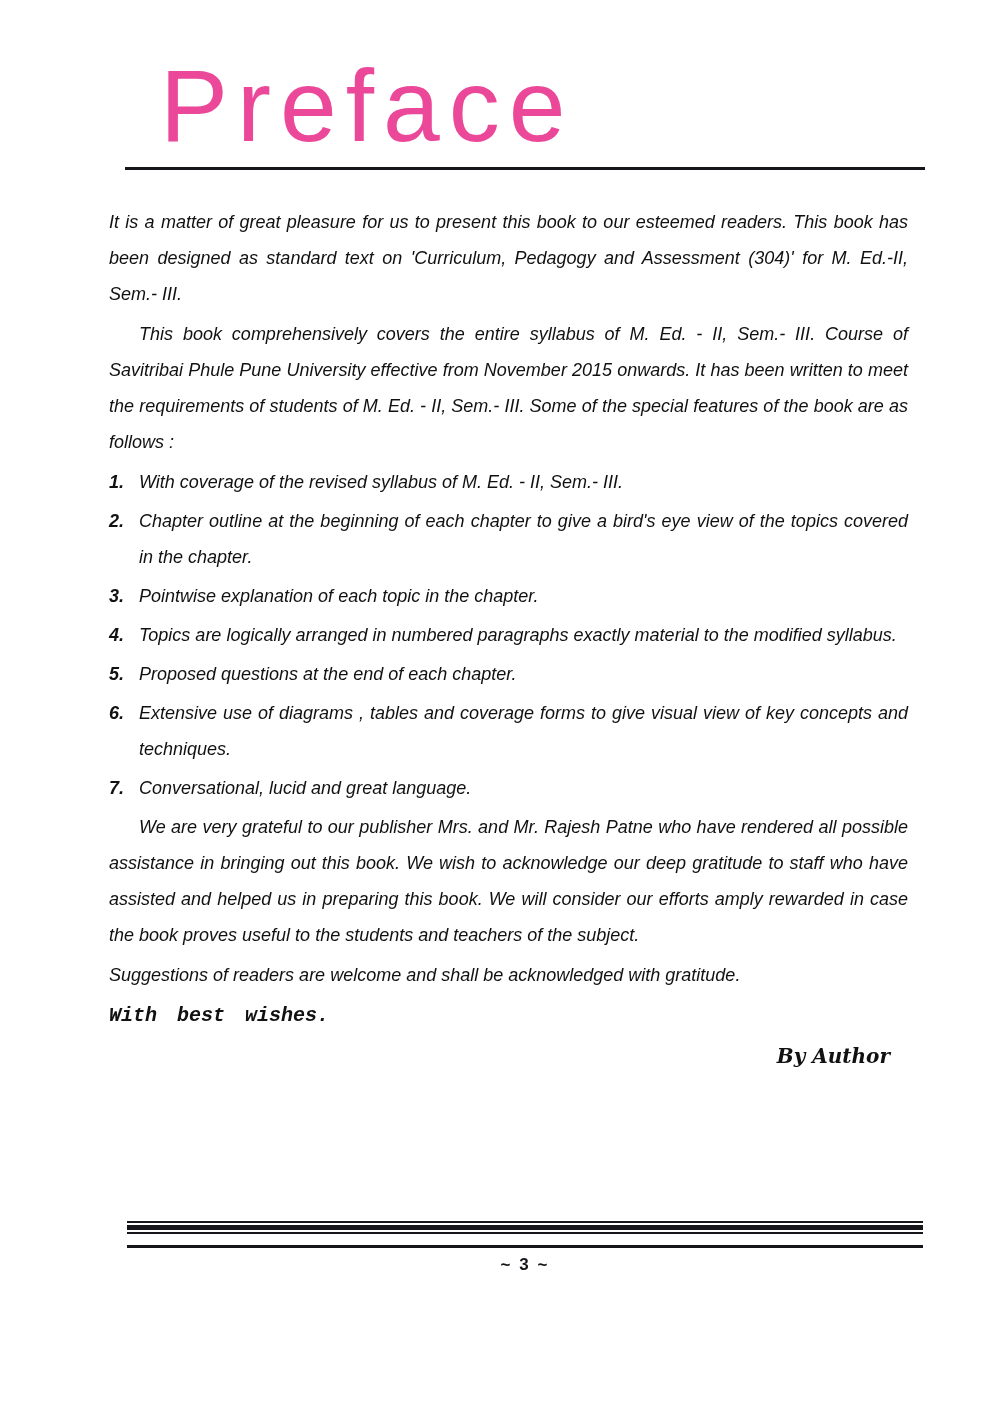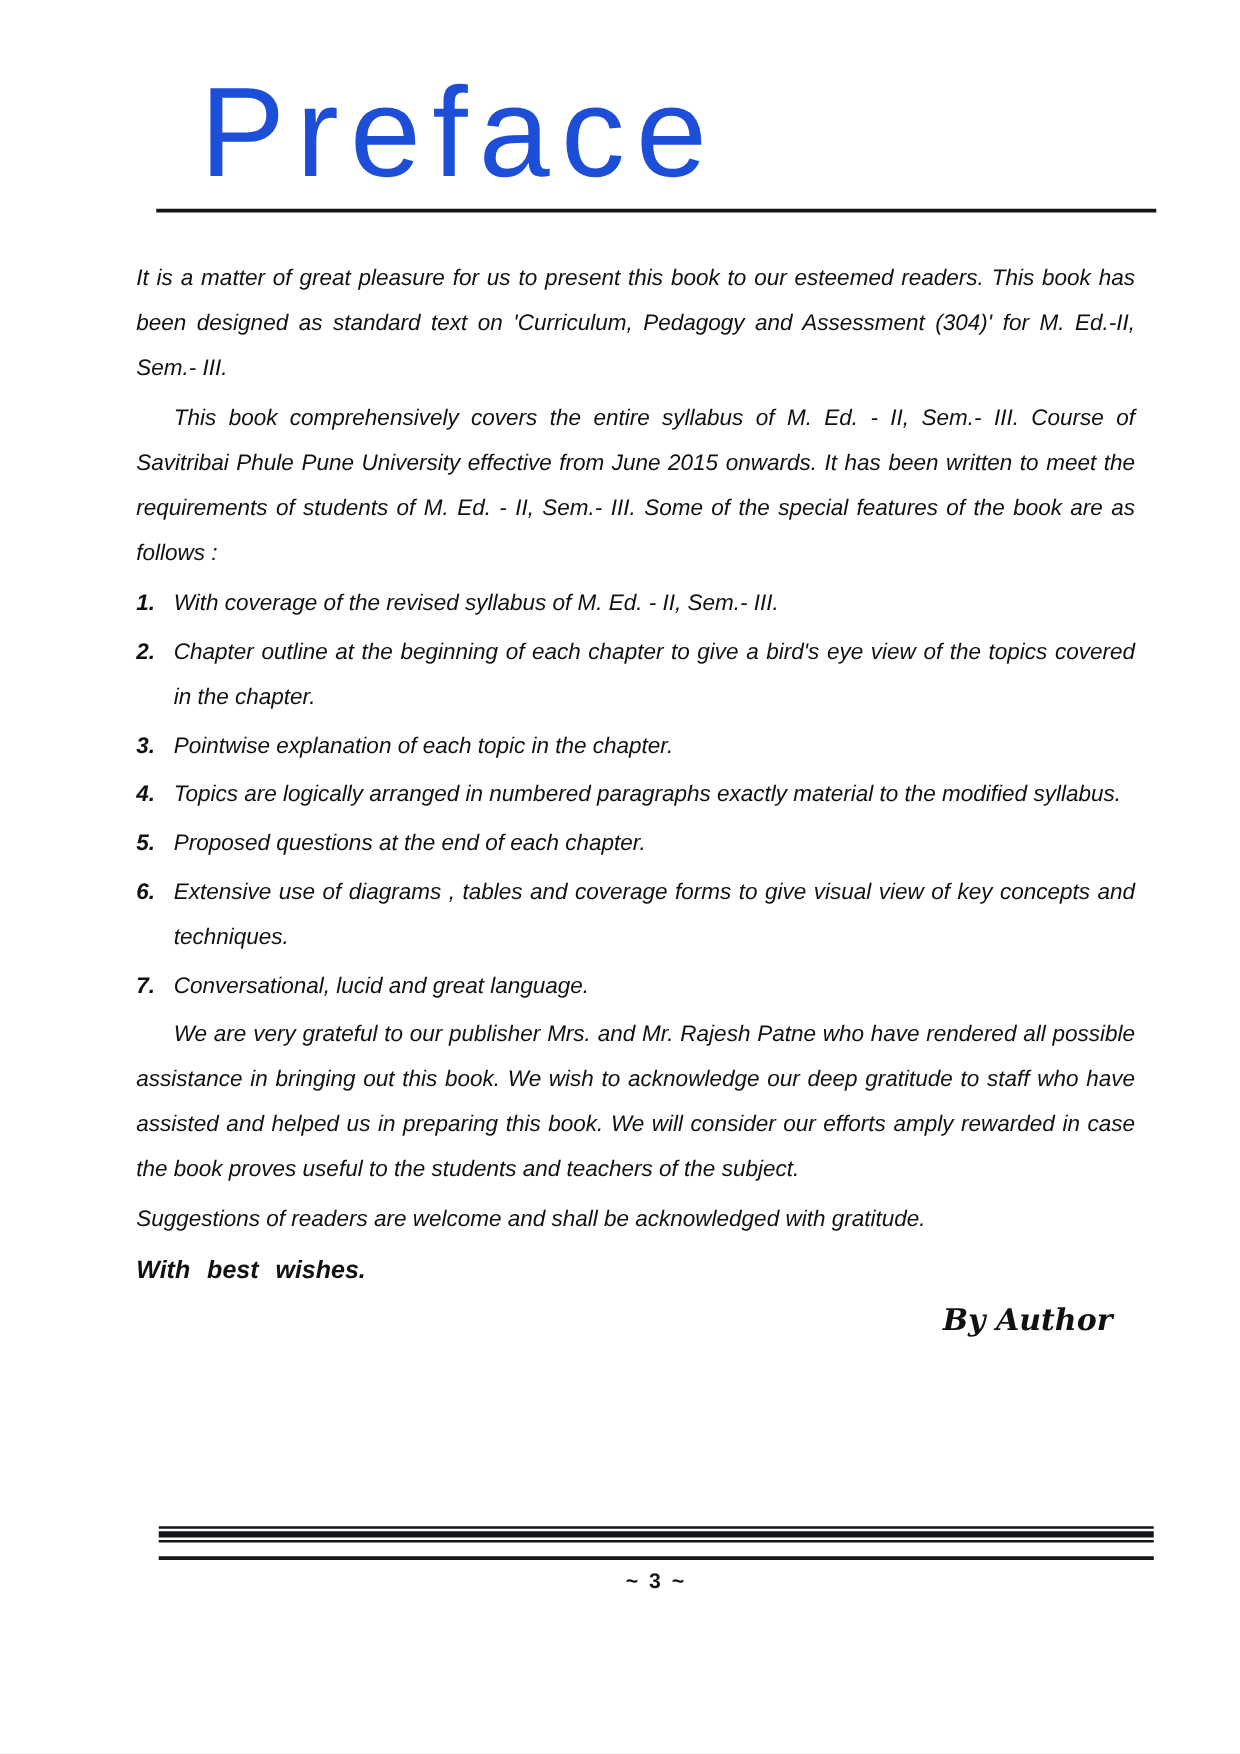--- a/index.html
+++ b/index.html
@@ -14,21 +14,21 @@
     overflow: hidden;
     box-sizing: border-box;
   }
   .title {
     margin: 55px 0 0 160px;
     font-size: 102px;
     line-height: 1.0;
     font-weight: 400;
     letter-spacing: 9px;
     font-style: normal;
-    color: #1d4ed8;
+    color: #ec4899;
     white-space: nowrap;
   }
   .title-rule {
     margin: 10px 0 0 125px;
     width: 800px;
     height: 3px;
     background: #15151a;
   }
   .body {
     margin: 34px 84px 0 109px;
@@ -42,34 +42,34 @@
   .features { margin: 2px 0 0 0; padding: 0; list-style: none; }
   .feature { display: flex; margin: 0 0 3px 0; }
   .feature .num {
     flex: 0 0 30px;
     font-weight: 700;
     font-style: italic;
   }
   .feature .txt { flex: 1 1 auto; text-align: justify; }
   .wishes {
     margin: 4px 0 0 0;
-    font-family: Liberation Sans, sans-serif;
+    font-family: Liberation Mono, monospace;
     font-weight: 700;
     font-style: italic;
     font-size: 20px;
     line-height: 38px;
     word-spacing: 8px;
     text-align: left;
   }
   .signature {
     margin: 2px 18px 0 0;
     font-family: "DejaVu Serif", serif;
     font-weight: 700;
     font-style: italic;
-    font-size: 24px;
+    font-size: 20px;
     line-height: 38px;
     text-align: right;
   }
   .footer {
     position: absolute;
     left: 127px;
     top: 1221px;
     width: 796px;
   }
   .rule { background: #15151a; width: 100%; }
@@ -91,21 +91,21 @@
 
 <div class="page">
 
   <h1 class="title">Preface</h1>
   <div class="title-rule"></div>
 
   <div class="body">
 
     <p class="para">It is a matter of great pleasure for us to present this book to our esteemed readers. This book has been designed as standard text on 'Curriculum, Pedagogy and Assessment (304)' for M. Ed.-II, Sem.- III.</p>
 
-    <p class="para indent">This book comprehensively covers the entire syllabus of M. Ed. - II, Sem.- III. Course of Savitribai Phule Pune University effective from June 2015 onwards. It has been written to meet the requirements of students of M. Ed. - II, Sem.- III. Some of the special features of the book are as follows :</p>
+    <p class="para indent">This book comprehensively covers the entire syllabus of M. Ed. - II, Sem.- III. Course of Savitribai Phule Pune University effective from November 2015 onwards. It has been written to meet the requirements of students of M. Ed. - II, Sem.- III. Some of the special features of the book are as follows :</p>
 
     <ol class="features">
       <li class="feature">
         <span class="num">1.</span>
         <span class="txt">With coverage of the revised syllabus of M. Ed. - II, Sem.- III.</span>
       </li>
       <li class="feature">
         <span class="num">2.</span>
         <span class="txt">Chapter outline at the beginning of each chapter to give a bird's eye view of the topics covered in the chapter.</span>
       </li>

